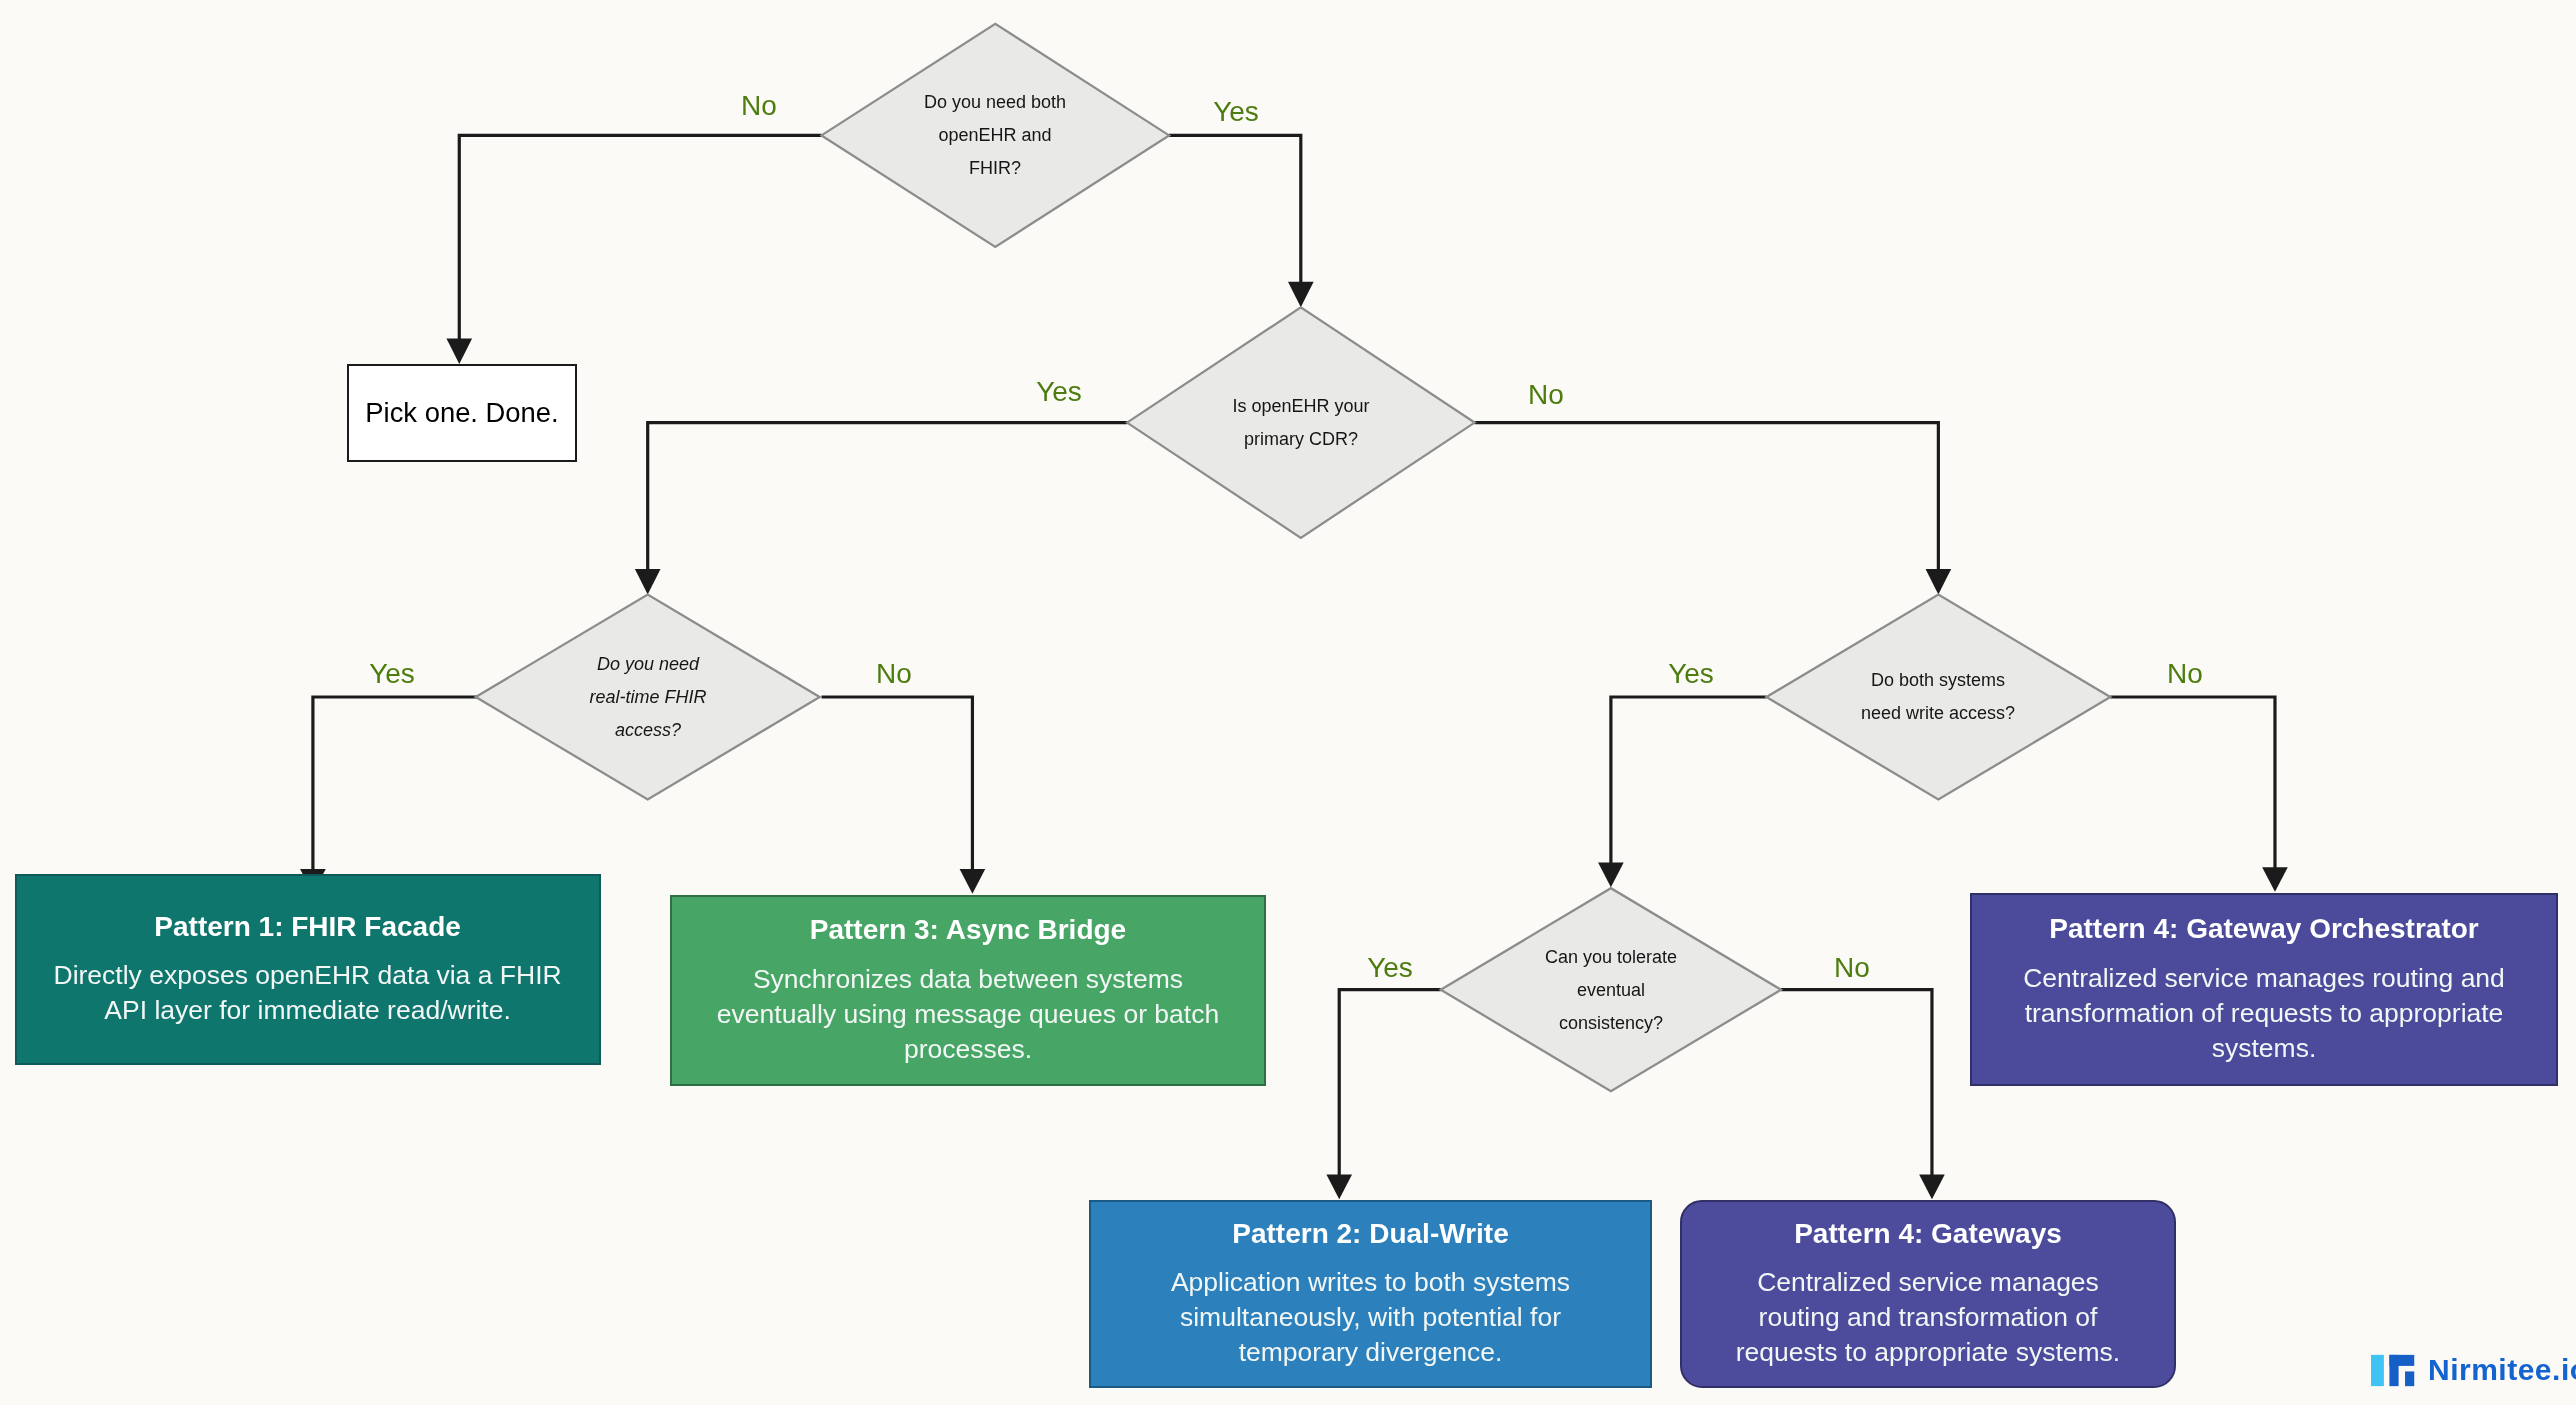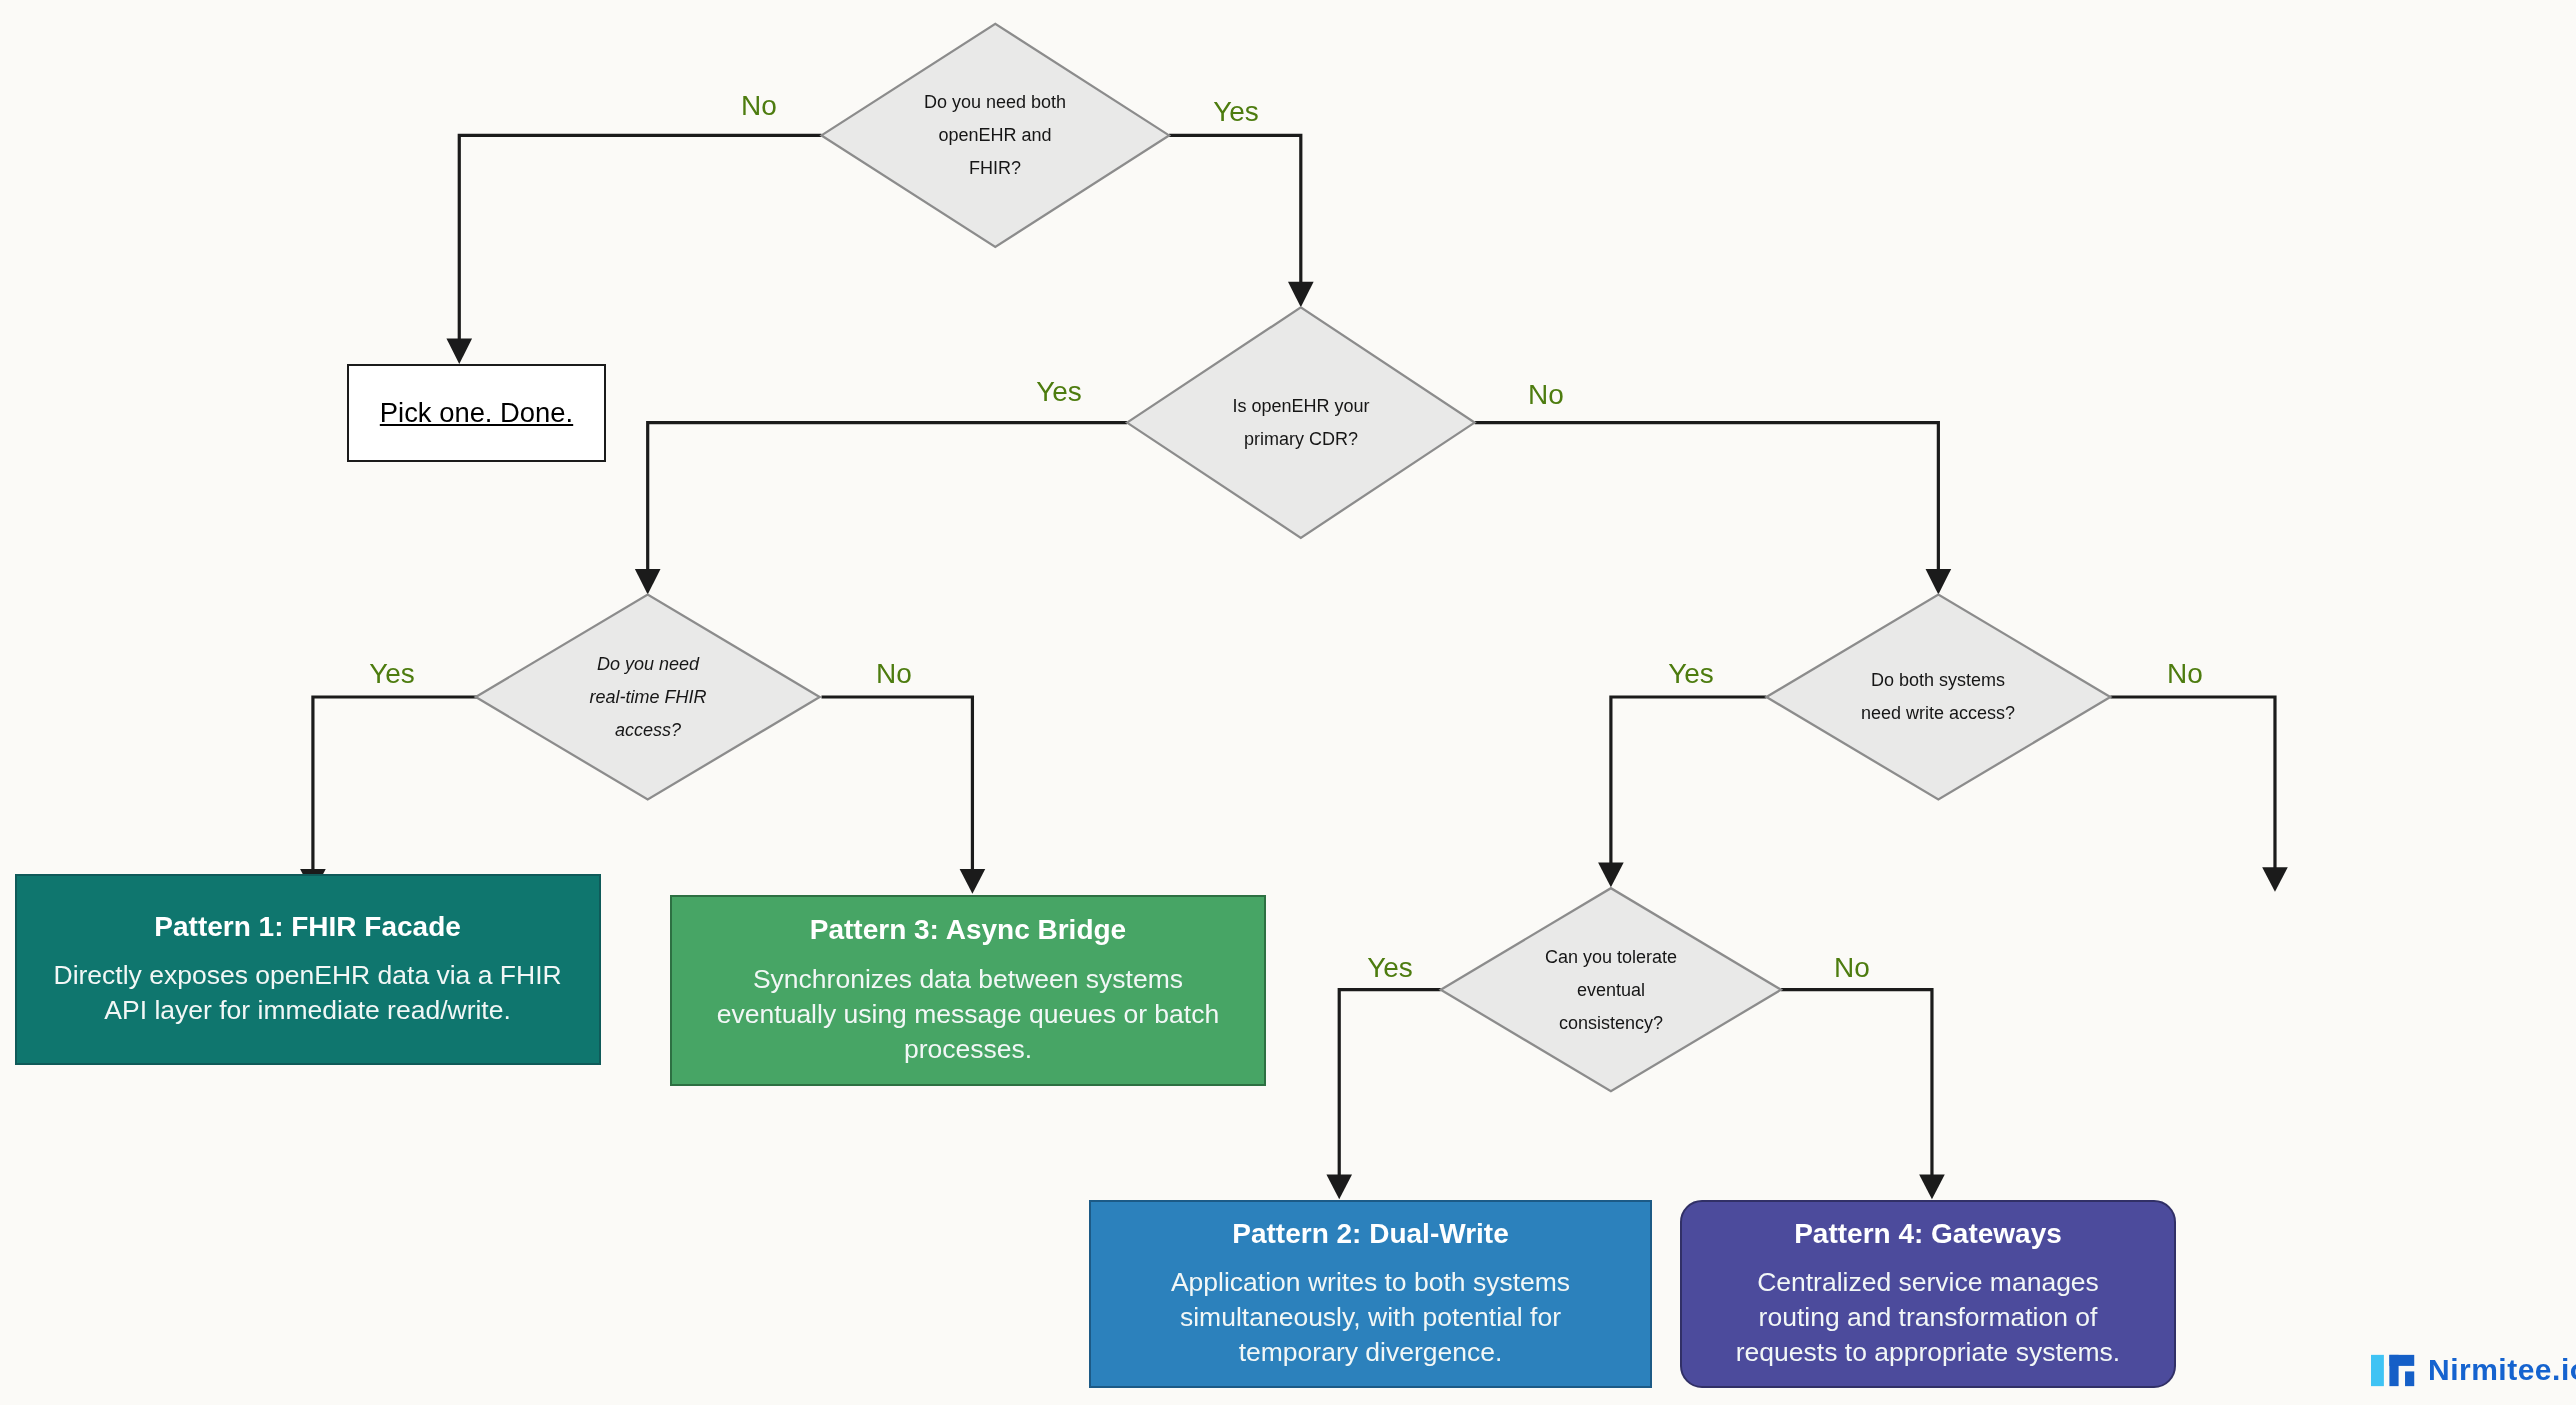--- a/index.html
+++ b/index.html
@@ -90,37 +90,43 @@
   <div class="elabel" style="left:1236px;top:112px;">Yes</div>
   <div class="elabel" style="left:1059px;top:392px;">Yes</div>
   <div class="elabel" style="left:1546px;top:395px;">No</div>
   <div class="elabel" style="left:392px;top:674px;">Yes</div>
   <div class="elabel" style="left:894px;top:674px;">No</div>
   <div class="elabel" style="left:1691px;top:674px;">Yes</div>
   <div class="elabel" style="left:2185px;top:674px;">No</div>
   <div class="elabel" style="left:1390px;top:968px;">Yes</div>
   <div class="elabel" style="left:1852px;top:968px;">No</div>
 
-  <div class="pick" style="left: 347px; top: 364px; width: 259px; height: 98px; background-color: rgb(255, 255, 255); border-color: rgb(27, 27, 27); text-decoration: underline;">
+  <div class="pick" style="left: 347px; top: 364px; width: 230px; height: 98px; background-color: rgb(255, 255, 255); border-color: rgb(27, 27, 27);">
     <span>Pick one. Done.</span>
   </div>
 
   <div class="terminal" style="left: 14.6px; top: 874px; width: 586px; height: 191px; background-color: #0f766e; border-color: rgb(15, 90, 89);">
     <div class="t-title">Pattern 1: FHIR Facade</div>
     <div class="t-body">Directly exposes openEHR data via a FHIR
 API layer for immediate read/write.</div>
   </div>
 
   <div class="terminal" style="left: 670px; top: 895px; width: 596px; height: 191px; background-color: rgb(71, 165, 101); border-color: rgb(45, 112, 66);">
     <div class="t-title">Pattern 3: Async Bridge</div>
     <div class="t-body">Synchronizes data between systems
 eventually using message queues or batch
 processes.</div>
   </div>
 
+  <div class="terminal" style="left: 1970px; top: 893px; width: 588px; height: 193px; background-color: rgb(75, 74, 155); border-color: rgb(49, 48, 102);">
+    <div class="t-title">Pattern 4: Gateway Orchestrator</div>
+    <div class="t-body">Centralized service manages routing and
+transformation of requests to appropriate
+systems.</div>
+  </div>
 
   <div class="terminal" style="left: 1089px; top: 1200px; width: 563px; height: 188px; background-color: rgb(44, 129, 188); border-color: rgb(28, 90, 134); text-align: center;">
     <div class="t-title">Pattern 2: Dual-Write</div>
     <div class="t-body">Application writes to both systems
 simultaneously, with potential for
 temporary divergence.</div>
   </div>
 
   <div class="terminal" style="left: 1680px; top: 1200px; width: 496px; height: 188px; background-color: rgb(76, 75, 156); border-color: rgb(49, 48, 102); border-radius: 22px;">
     <div class="t-title">Pattern 4: Gateways</div>

